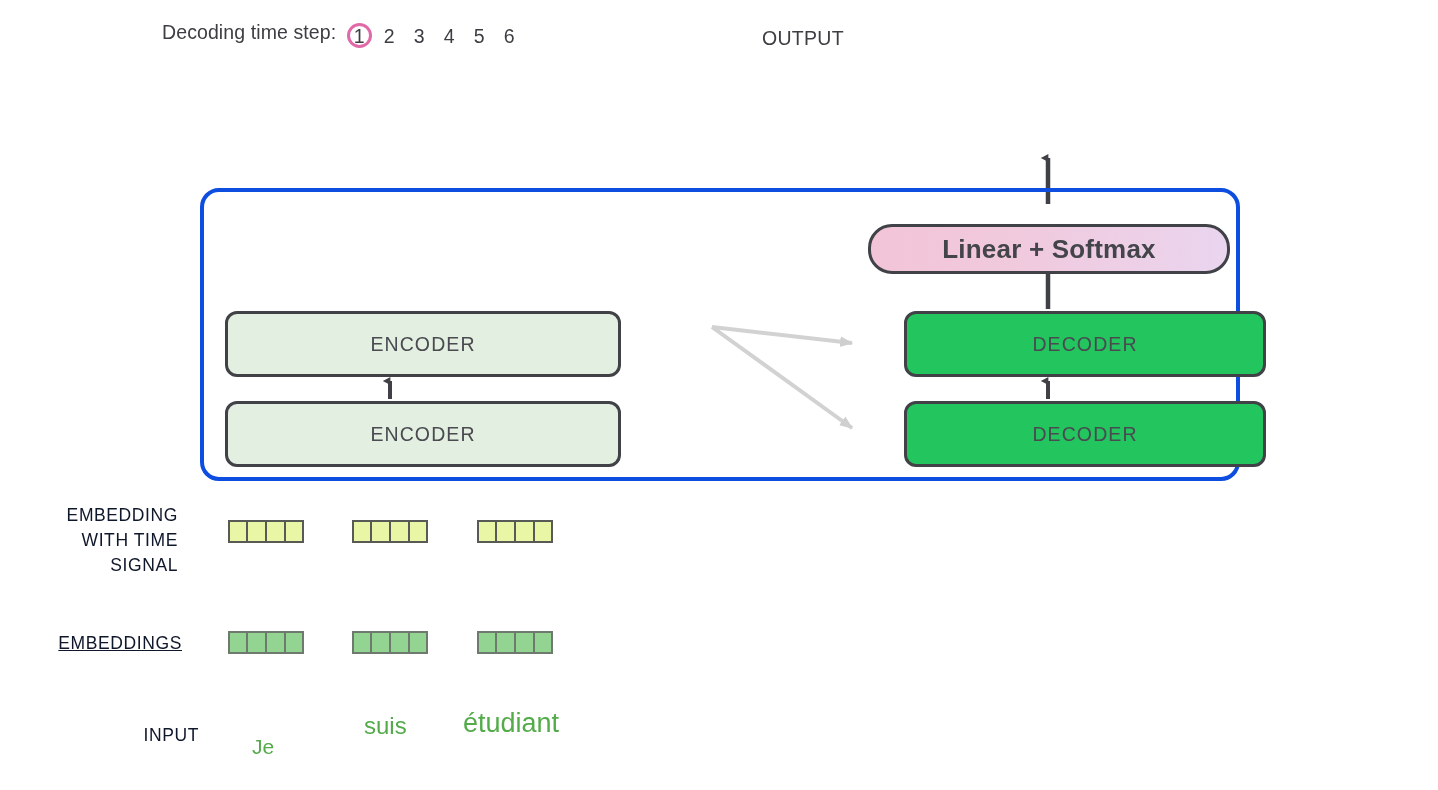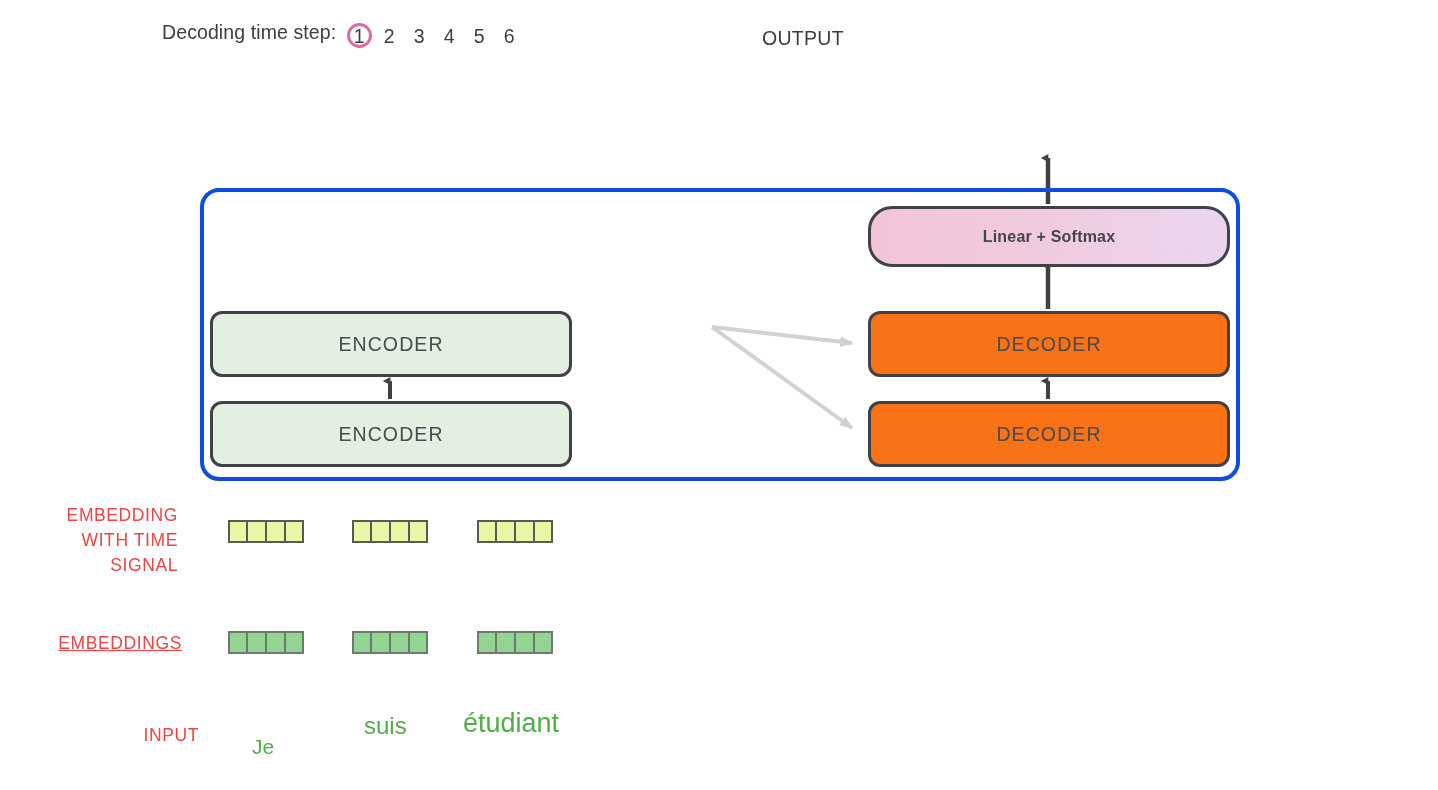--- a/index.html
+++ b/index.html
@@ -90,59 +90,59 @@
     border-radius: 12px;
     display: flex;
     align-items: center;
     justify-content: center;
     font-size: 19.5px;
     letter-spacing: 1.1px;
     color: #4a4a50;
   }
   .enc {
     background: #e3efe1;
-    left: 210px;
-    width: 362px;
+    left: 225px;
+    width: 396px;
     height: 66px;
   }
   .dec {
-    background: #f97316;
-    left: 868px;
+    background: #22c55e;
+    left: 904px;
     width: 362px;
     height: 66px;
   }
   #encoder-top    { top: 311px; }
   #encoder-bottom { top: 401px; }
   #decoder-top    { top: 311px; }
   #decoder-bottom { top: 401px; }
 
   #linear-softmax {
     position: absolute;
     left: 868px;
-    top: 206px;
+    top: 224px;
     width: 362px;
-    height: 61px;
+    height: 50px;
     box-sizing: border-box;
     border: 3px solid #404247;
     border-radius: 24px;
     background: linear-gradient(to right, #f3c4d7 0%, #f0cade 45%, #ead5ef 100%);
     display: flex;
     align-items: center;
     justify-content: center;
-    font-size: 16px;
+    font-size: 26px;
     font-weight: bold;
     color: #44444b;
     letter-spacing: .2px;
   }
 
   
   .side-label {
     position: absolute;
     font-size: 17.5px;
-    color: #ef4444;
+    color: #0f172a;
     letter-spacing: .6px;
     text-align: right;
     line-height: 25px;
   }
   #label-embedding-time {
     left: 0px;
     top: 503px;
     width: 178px;
   }
   #label-embeddings {

